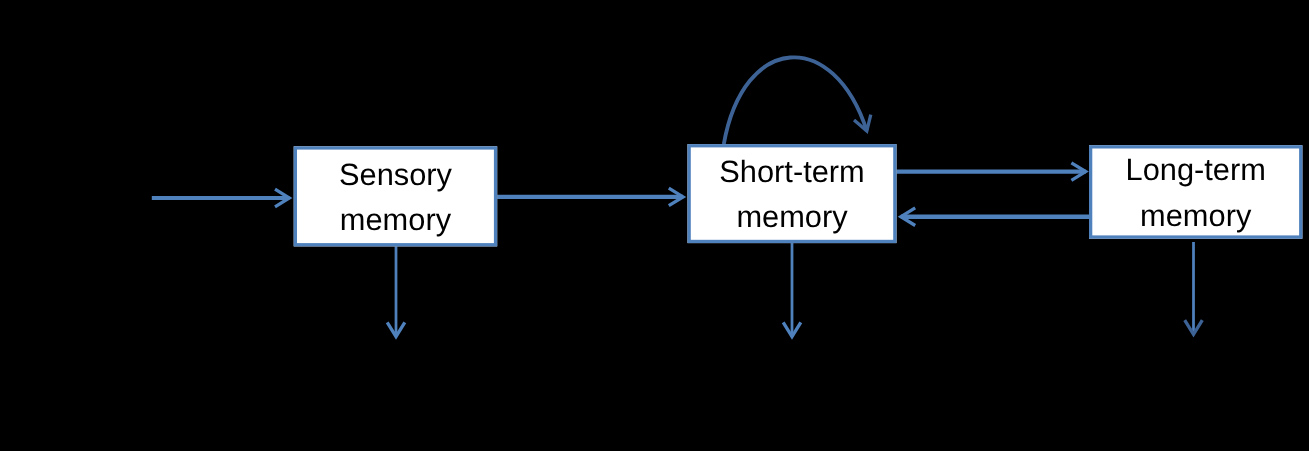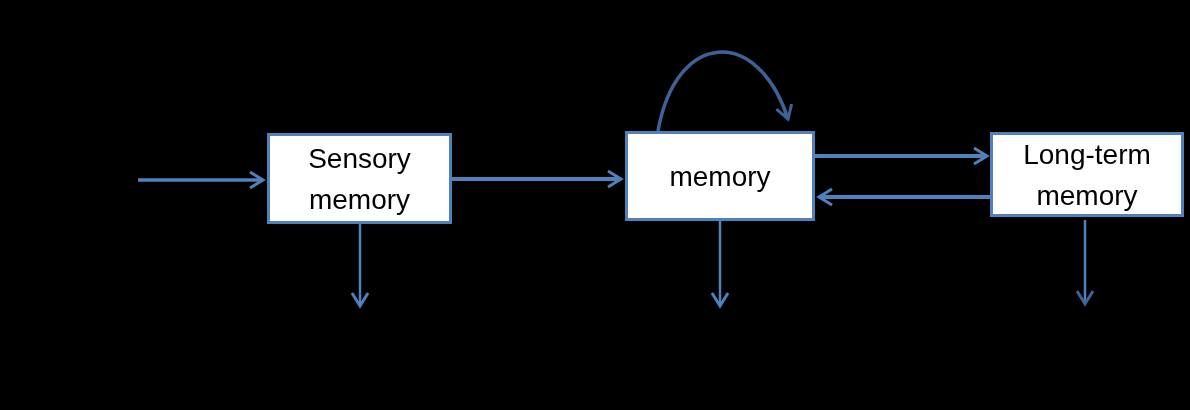--- a/index.html
+++ b/index.html
@@ -69,20 +69,21 @@
 
     <path class="loop" d="M658,131 C676,30 758,26 788,119" marker-end="url(#head-arc)"></path>
   </svg>
 
   <div class="node node-sensory">
     <span>Sensory</span>
     <span>memory</span>
   </div>
 
   <div class="node node-short-term">
+    <span>Short-term</span>
     <span>memory</span>
   </div>
 
   <div class="node node-long-term">
     <span>Long-term</span>
     <span>memory</span>
   </div>
 
 </div>
 

